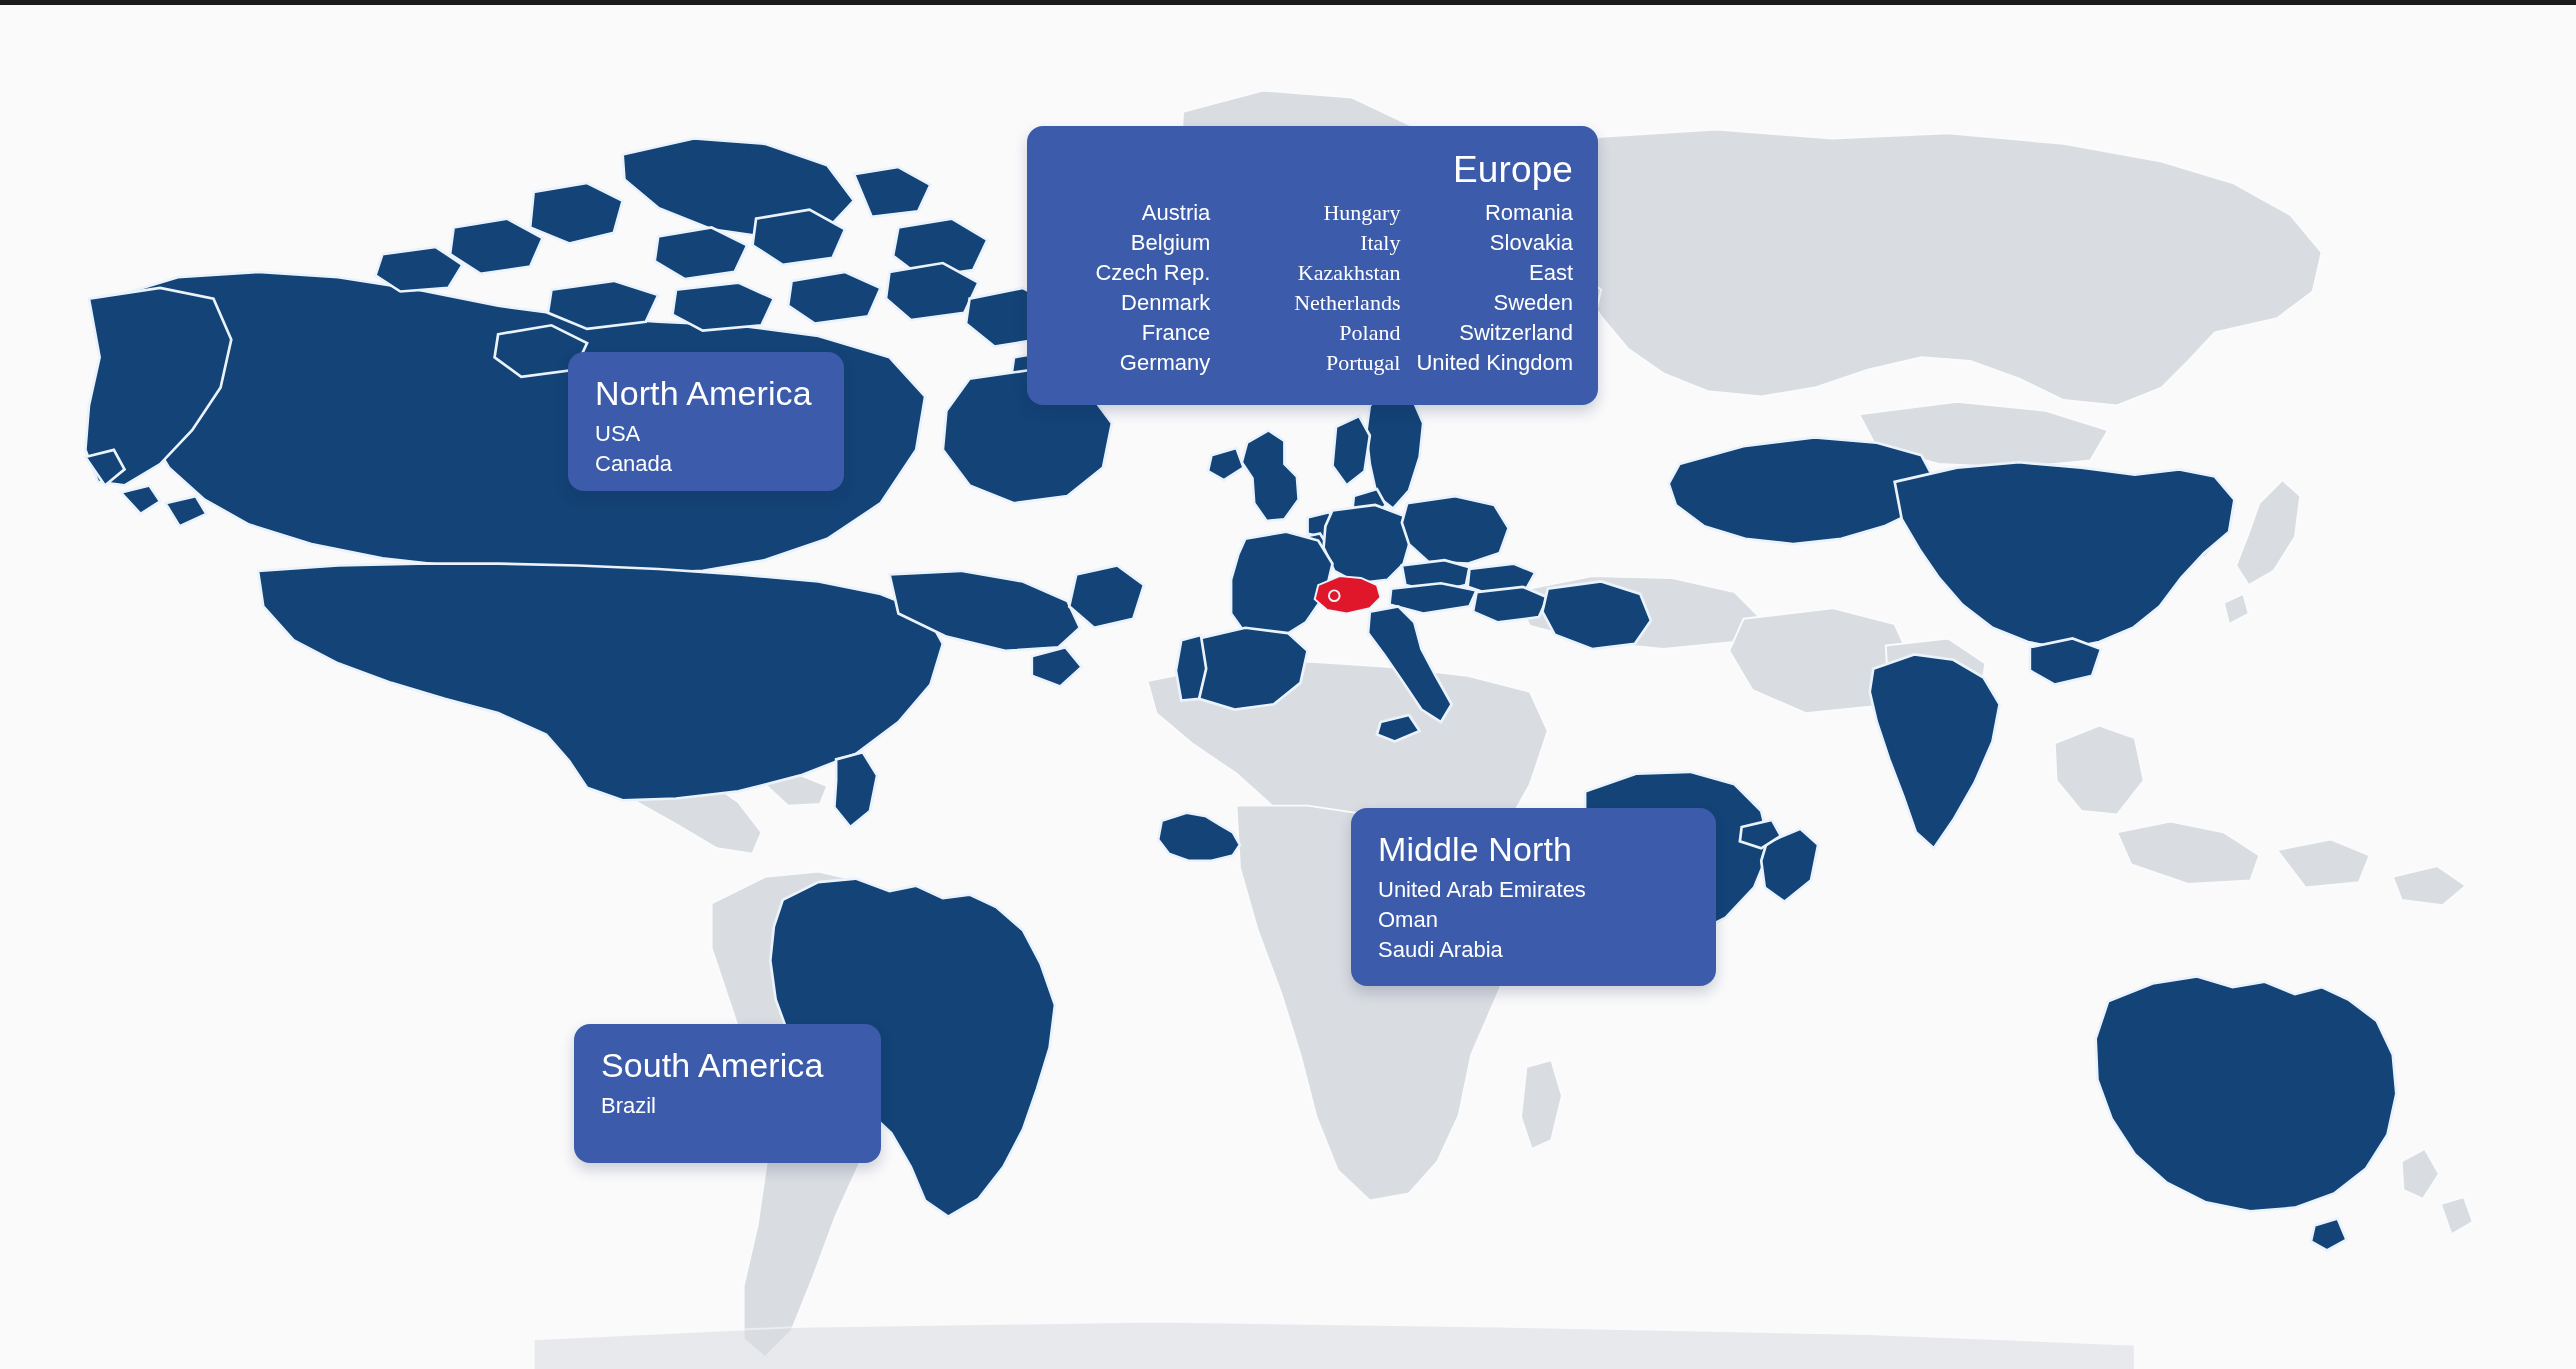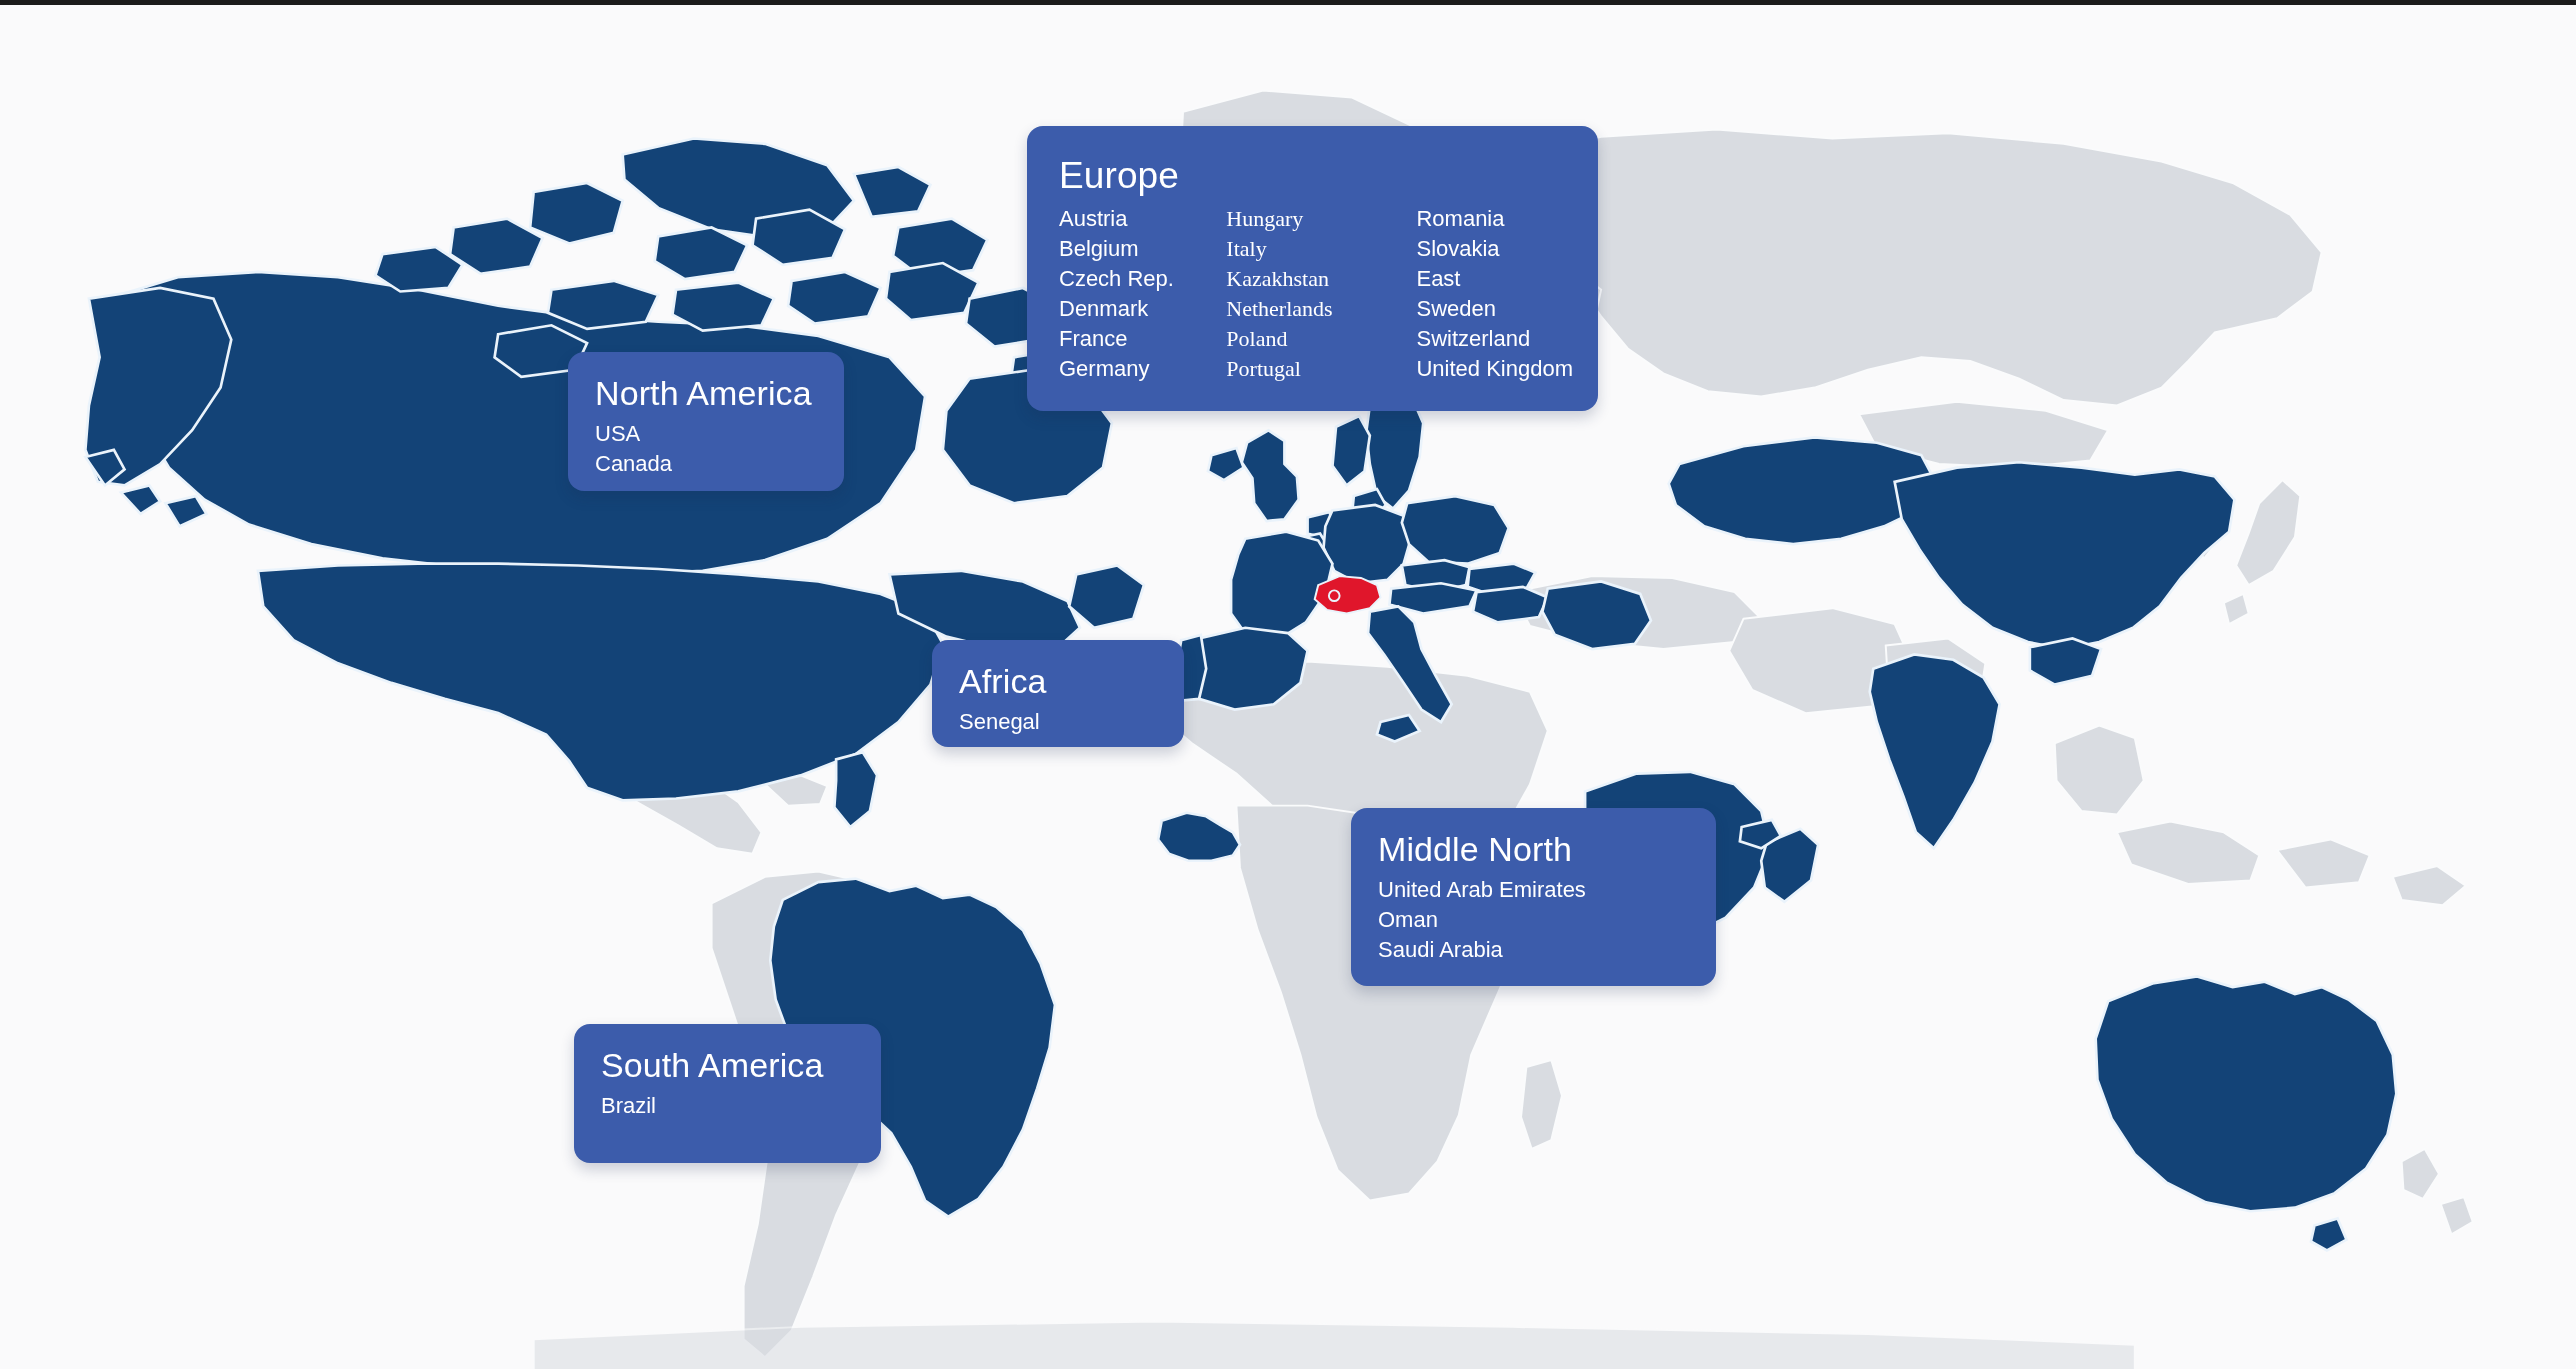--- a/index.html
+++ b/index.html
@@ -54,21 +54,21 @@
 
   .card-cols {
     display:flex;
     gap:16px;
   }
   .card-cols .card-list:nth-child(1) { width:153px; }
   .card-cols .card-list:nth-child(2) { width:176px;font-family:Liberation Serif, serif; }
   .card-cols .card-list:nth-child(3) { width:auto; }
 
   
-  #card-europe        { left:1027px; top:121px;  width:571px; padding:30px 25px 27px 32px; }
+  #card-europe        { left:1027px; top:121px;  width:571px; padding:24px 25px 27px 32px;text-align:right; }
   #card-europe .card-title { font-size:37px; margin-bottom:9px; }
   #card-north-america { left:568px;  top:347px;  width:276px; height:139px; }
   #card-africa        { left:932px; top:635px;  width:252px; height:107px; }
   #card-middle-east   { left:1351px; top:803px;  width:365px; height:178px; }
   #card-asian-pacific { left:1974px; top:790px;  width:347px; height:170px; }
   #card-south-america { left:574px;  top:1019px; width:307px; height:139px; }
 </style>
 </head>
 <body>
 
@@ -248,26 +248,20 @@
         <li>Romania</li>
         <li>Slovakia</li>
         <li>East</li>
         <li>Sweden</li>
         <li>Switzerland</li>
         <li>United Kingdom</li>
       </ul>
     </div>
   </div>
 
-  <div class="card" id="card-africa">
-    <div class="card-title">Africa</div>
-    <ul class="card-list">
-      <li>Senegal</li>
-    </ul>
-  </div>
 
   <div class="card" id="card-middle-east">
     <div class="card-title">Middle North</div>
     <ul class="card-list">
       <li>United Arab Emirates</li>
       <li>Oman</li>
       <li>Saudi Arabia</li>
     </ul>
   </div>
 

